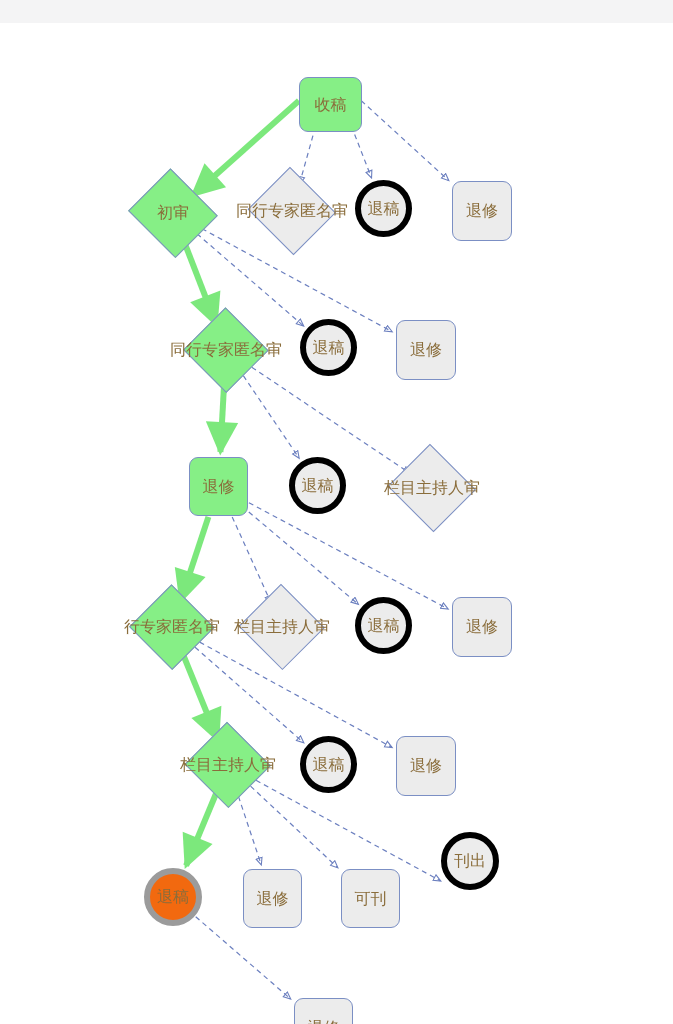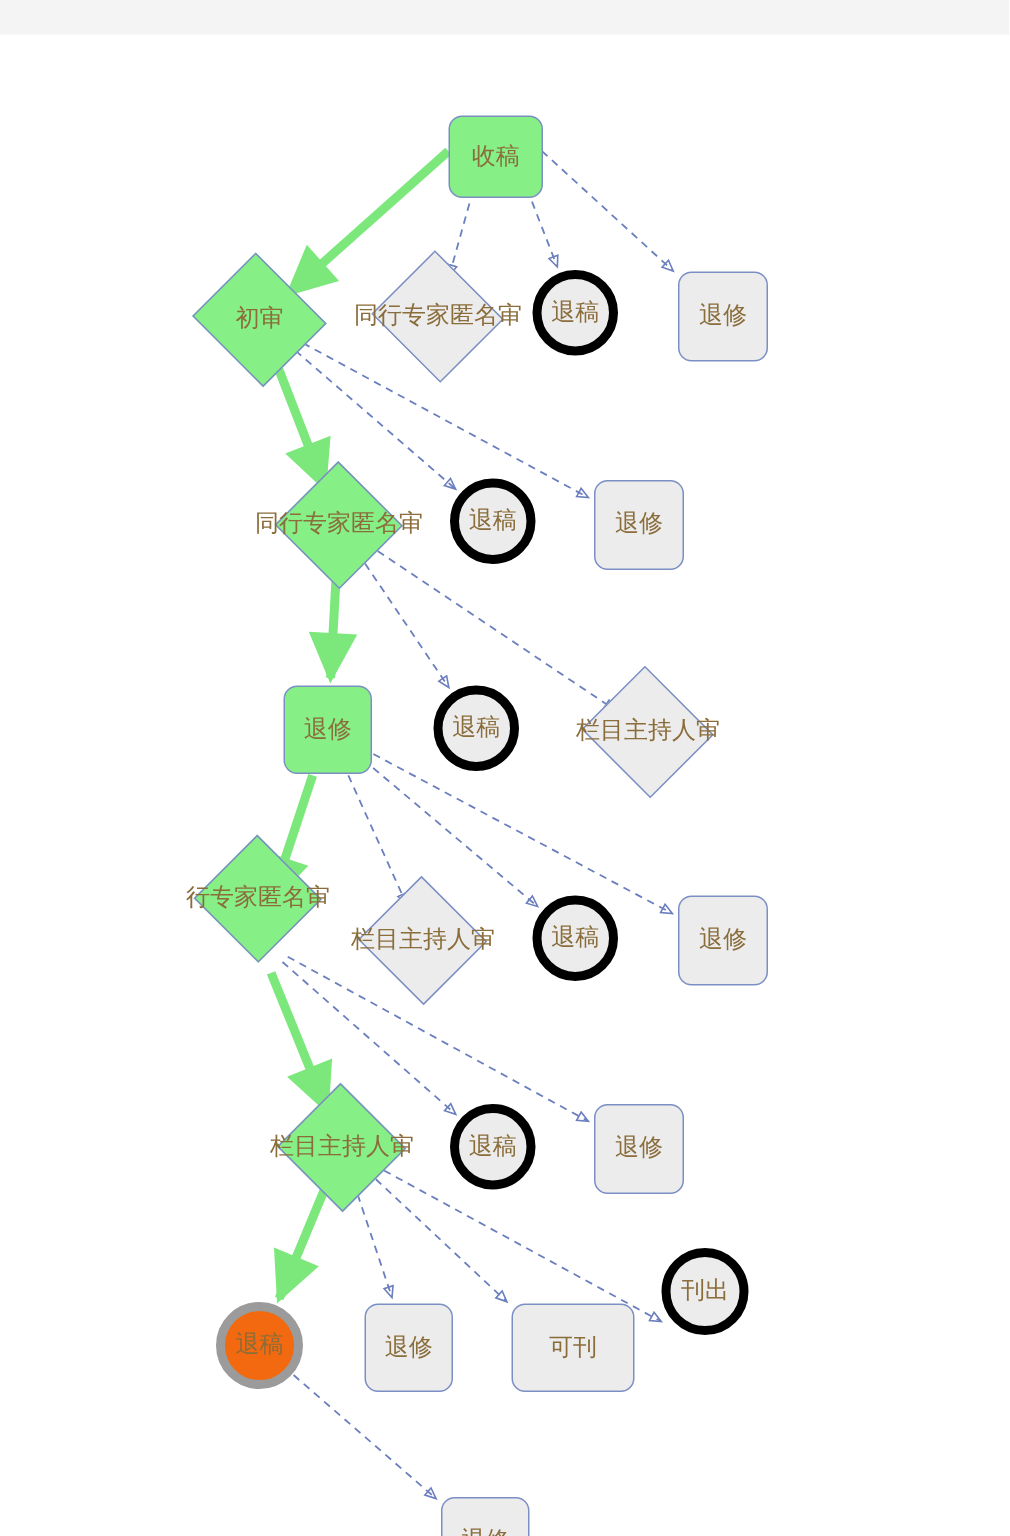--- a/index.html
+++ b/index.html
@@ -170,21 +170,21 @@
         <div class="node shape-rect green" style="left: 189px; top: 434px; width: 59px; height: 59px;">
           <span class="lbl">退修</span>
         </div>
         <div class="node shape-circle" style="left: 289px; top: 434px; width: 57px; height: 57px;">
           <span class="lbl">退稿</span>
         </div>
         <div class="node shape-diamond overflow" style="left: 388px; top: 425px; width: 88px; height: 80px;">
           <div class="dia"></div>
           <span class="lbl">栏目主持人审</span>
         </div>
-        <div class="node shape-diamond green overflow" style="left: 131px; top: 536px; width: 82px; height: 80px;">
+        <div class="node shape-diamond green overflow" style="left: 131px; top: 564px; width: 82px; height: 80px;">
           <div class="dia"></div>
           <span class="lbl">行专家匿名审</span>
         </div>
         <div class="node shape-diamond overflow" style="left: 240px; top: 564px; width: 84px; height: 80px;">
           <div class="dia"></div>
           <span class="lbl">栏目主持人审</span>
         </div>
         <div class="node shape-circle" style="left: 355px; top: 574px; width: 57px; height: 57px;">
           <span class="lbl">退稿</span>
         </div>
@@ -200,21 +200,21 @@
         </div>
         <div class="node shape-rect" style="left: 396px; top: 713px; width: 60px; height: 60px;">
           <span class="lbl">退修</span>
         </div>
         <div class="node shape-circle orange" style="left: 144px; top: 845px; width: 58px; height: 58px;">
           <span class="lbl">退稿</span>
         </div>
         <div class="node shape-rect" style="left: 243px; top: 846px; width: 59px; height: 59px;">
           <span class="lbl">退修</span>
         </div>
-        <div class="node shape-rect" style="left: 341px; top: 846px; width: 82px; height: 59px;">
+        <div class="node shape-rect" style="left: 341px; top: 846px; width: 59px; height: 59px;">
           <span class="lbl">可刊</span>
         </div>
         <div class="node shape-circle" style="left: 441px; top: 809px; width: 58px; height: 58px;">
           <span class="lbl">刊出</span>
         </div>
         <div class="node shape-rect" style="left: 294px; top: 975px; width: 59px; height: 59px;">
           <span class="lbl">退修</span>
         </div>
       </div>
   </div>

